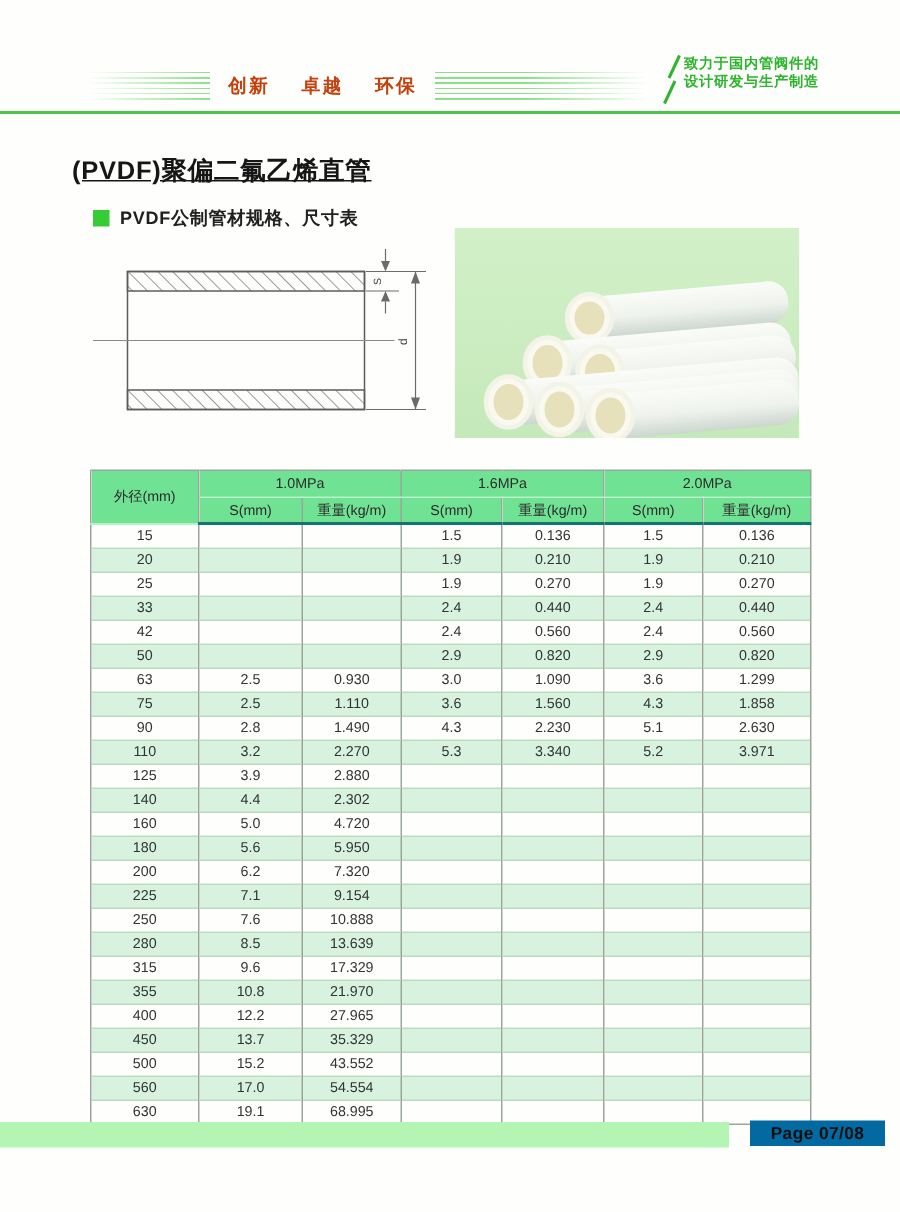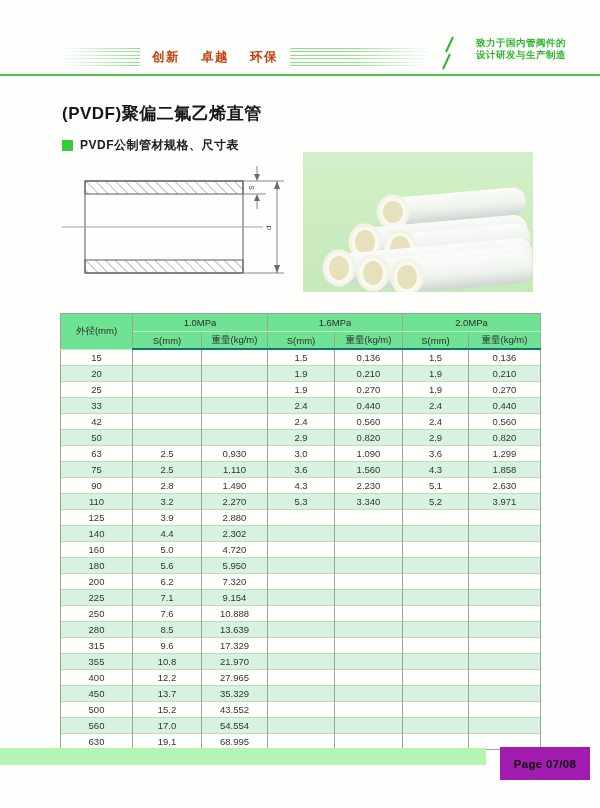--- a/index.html
+++ b/index.html
@@ -20,29 +20,29 @@
   }
   .motto{
     position:absolute;left:82px;top:0;height:20px;line-height:20px;
     background:#fefefc;padding:0 12px;
     font-size:12.5px;font-weight:bold;color:#c2410c;
     letter-spacing:1.5px;word-spacing:16px;white-space:nowrap;
   }
   .slogan{
     position:absolute;left:456px;top:37px;width:110px;
     color:#2eb42e;font-size:9.5px;font-weight:bold;line-height:12px;
-    letter-spacing:.5px;white-space:nowrap;text-align:right;
+    letter-spacing:.5px;white-space:nowrap;
   }
   .slogan-slashes{position:absolute;left:441px;top:36px;width:14px;height:34px;}
   .hr-green{position:absolute;left:0;top:74px;width:600px;height:2px;background:#4cc44c;}
 
   
   .title{
-    position:absolute;left:62px;top:102px;
-    font-size:17px;font-weight:bold;color:#161616;letter-spacing:.5px;
+    position:absolute;left:48px;top:102px;
+    font-size:17px;font-weight:bold;color:#161616;letter-spacing:.5px;text-decoration:underline;
   }
   .subtitle-row{position:absolute;left:62px;top:137px;display:flex;align-items:center;text-align:center;}
   .subtitle-sq{width:11px;height:11px;background:#35cc35;margin-right:7px;}
   .subtitle{font-size:12px;font-weight:bold;color:#202020;letter-spacing:.5px;}
 
   
   .pipe-drawing{position:absolute;left:58px;top:164px;}
   .pipe-photo{position:absolute;left:303px;top:152px;width:230px;height:140px;overflow:hidden;}
 
   
@@ -60,22 +60,22 @@
   .spec-table thead tr.grp th{height:17px;border-bottom:1px solid #b9f0c7;}
   .spec-table thead th.od{border-bottom:2px solid #7d4a42;}
   .spec-table thead tr.sub th{border-bottom:2px solid #0f766e;}
   .spec-table tbody td{height:15px;border-top:1px solid #bcdcc0;}
   .spec-table tbody tr.alt td{background:#d7f3df;}
   .spec-table{border:1px solid #9aa69a;}
 
   
   .footer-bar{position:absolute;left:0;top:748px;width:486px;height:17px;background:#b4f5b4;}
   .page-badge{
-    position:absolute;left:500px;top:747px;width:90px;height:33px;
-    background:#a21caf;color:#101010;font-size:11.5px;font-weight:bold;
+    position:absolute;left:500px;top:747px;width:90px;height:17px;
+    background:#0369a1;color:#101010;font-size:11.5px;font-weight:bold;
     display:flex;align-items:center;justify-content:center;letter-spacing:.3px;
   }
 </style>
 </head>
 <body>
 
 <div class="page">
 
   <div class="speedlines">
     <div class="motto">创新 卓越 环保</div>

